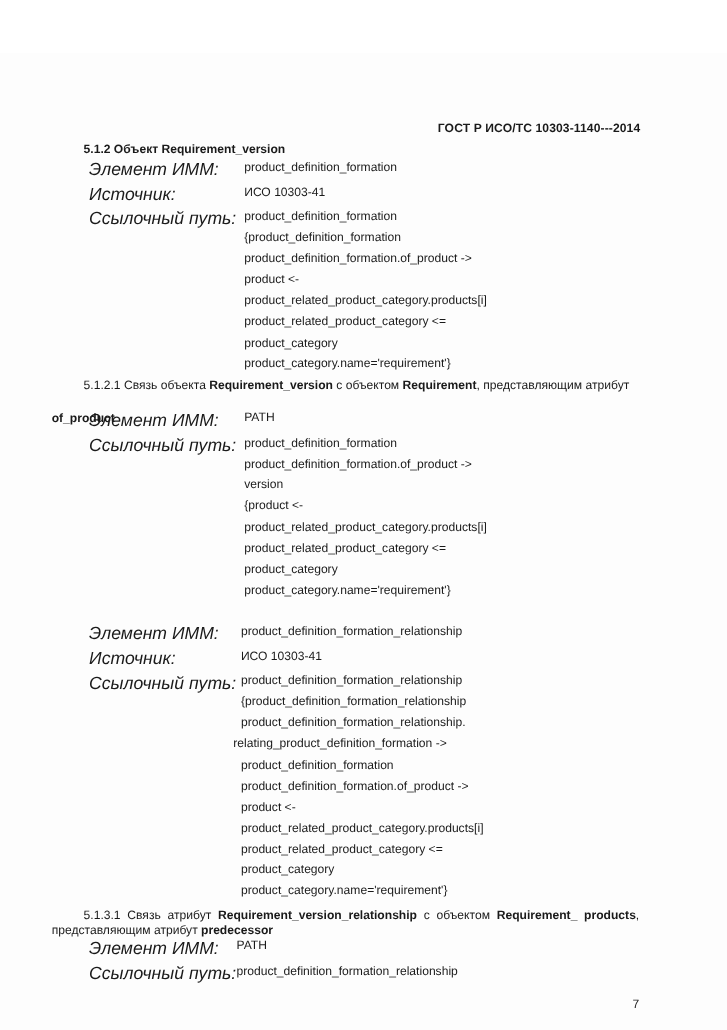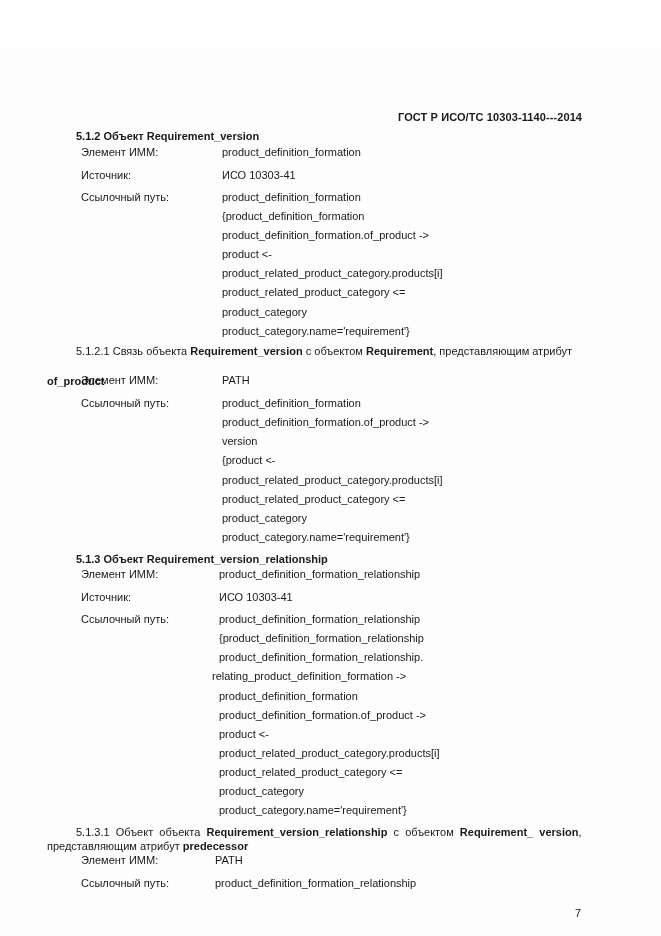--- a/index.html
+++ b/index.html
@@ -26,21 +26,21 @@
     .header {
       position: absolute;
       left: 398px;
       top: 63px;
       font-weight: bold;
       font-size: 11px;
       letter-spacing: 0.1px;
     }
     .abs { position: absolute; white-space: nowrap; }
     .heading { font-weight: bold; font-size: 11px; }
-    .label { font-size: 11px; }
+    .label { font-size: 16px; font-style: italic; }
     .val { font-size: 11px; }
     .para { font-size: 11px; }
     b { font-weight: bold; }
     .pagenum {
       position: absolute;
       left: 575px;
       top: 859px;
       font-size: 11px;
     }
   </style>
@@ -84,21 +84,20 @@
   <div class="abs val" style="left:222px; top:349px;">product_definition_formation</div>
 
   <div class="abs val" style="left:222px; top:368px;">product_definition_formation.of_product -&gt;</div>
   <div class="abs val" style="left:222px; top:387px;">version</div>
   <div class="abs val" style="left:222px; top:406px;">{product &lt;-</div>
   <div class="abs val" style="left:222px; top:426px;">product_related_product_category.products[i]</div>
   <div class="abs val" style="left:222px; top:445px;">product_related_product_category &lt;=</div>
   <div class="abs val" style="left:222px; top:464px;">product_category</div>
   <div class="abs val" style="left:222px; top:483px;">product_category.name='requirement'}</div>
 
-  <div class="abs heading" style="left:76px; top:505px;">5.1.3 Объект Requirement_version_relationship</div>
 
   <div class="abs label" style="left:81px; top:520px;">Элемент ИММ:</div>
   <div class="abs val" style="left:219px; top:520px;">product_definition_formation_relationship</div>
 
   <div class="abs label" style="left:81px; top:543px;">Источник:</div>
   <div class="abs val" style="left:219px; top:543px;">ИСО 10303-41</div>
 
   <div class="abs label" style="left:81px; top:565px;">Ссылочный путь:</div>
   <div class="abs val" style="left:219px; top:565px;">product_definition_formation_relationship</div>
 
@@ -106,21 +105,21 @@
   <div class="abs val" style="left:219px; top:603px;">product_definition_formation_relationship.</div>
   <div class="abs val" style="left:212px; top:622px;">relating_product_definition_formation -&gt;</div>
   <div class="abs val" style="left:219px; top:642px;">product_definition_formation</div>
   <div class="abs val" style="left:219px; top:661px;">product_definition_formation.of_product -&gt;</div>
   <div class="abs val" style="left:219px; top:680px;">product &lt;-</div>
   <div class="abs val" style="left:219px; top:699px;">product_related_product_category.products[i]</div>
   <div class="abs val" style="left:219px; top:718px;">product_related_product_category &lt;=</div>
   <div class="abs val" style="left:219px; top:737px;">product_category</div>
   <div class="abs val" style="left:219px; top:756px;">product_category.name='requirement'}</div>
 
-  <div class="abs para" style="left:76px; top:778px; width:507px; white-space:pre;"><span>5.1.3.1  Объект  объекта  </span><b>Requirement_version_relationship</b><span>  с  объектом  </span><b>Requirement_  version</b><span>,</span></div>
+  <div class="abs para" style="left:76px; top:778px; width:507px; white-space:pre;"><span>5.1.3.1  Связь  атрибут  </span><b>Requirement_version_relationship</b><span>  с  объектом  </span><b>Requirement_  products</b><span>,</span></div>
   <div class="abs para" style="left:47px; top:792px;text-align:center;"><span>представляющим атрибут </span><b>predecessor</b></div>
 
   <div class="abs label" style="left:81px; top:806px;">Элемент ИММ:</div>
   <div class="abs val" style="left:215px; top:806px;">PATH</div>
 
   <div class="abs label" style="left:81px; top:829px;">Ссылочный путь:</div>
   <div class="abs val" style="left:215px; top:829px;">product_definition_formation_relationship</div>
 
   <div class="pagenum">7</div>
 </div>

